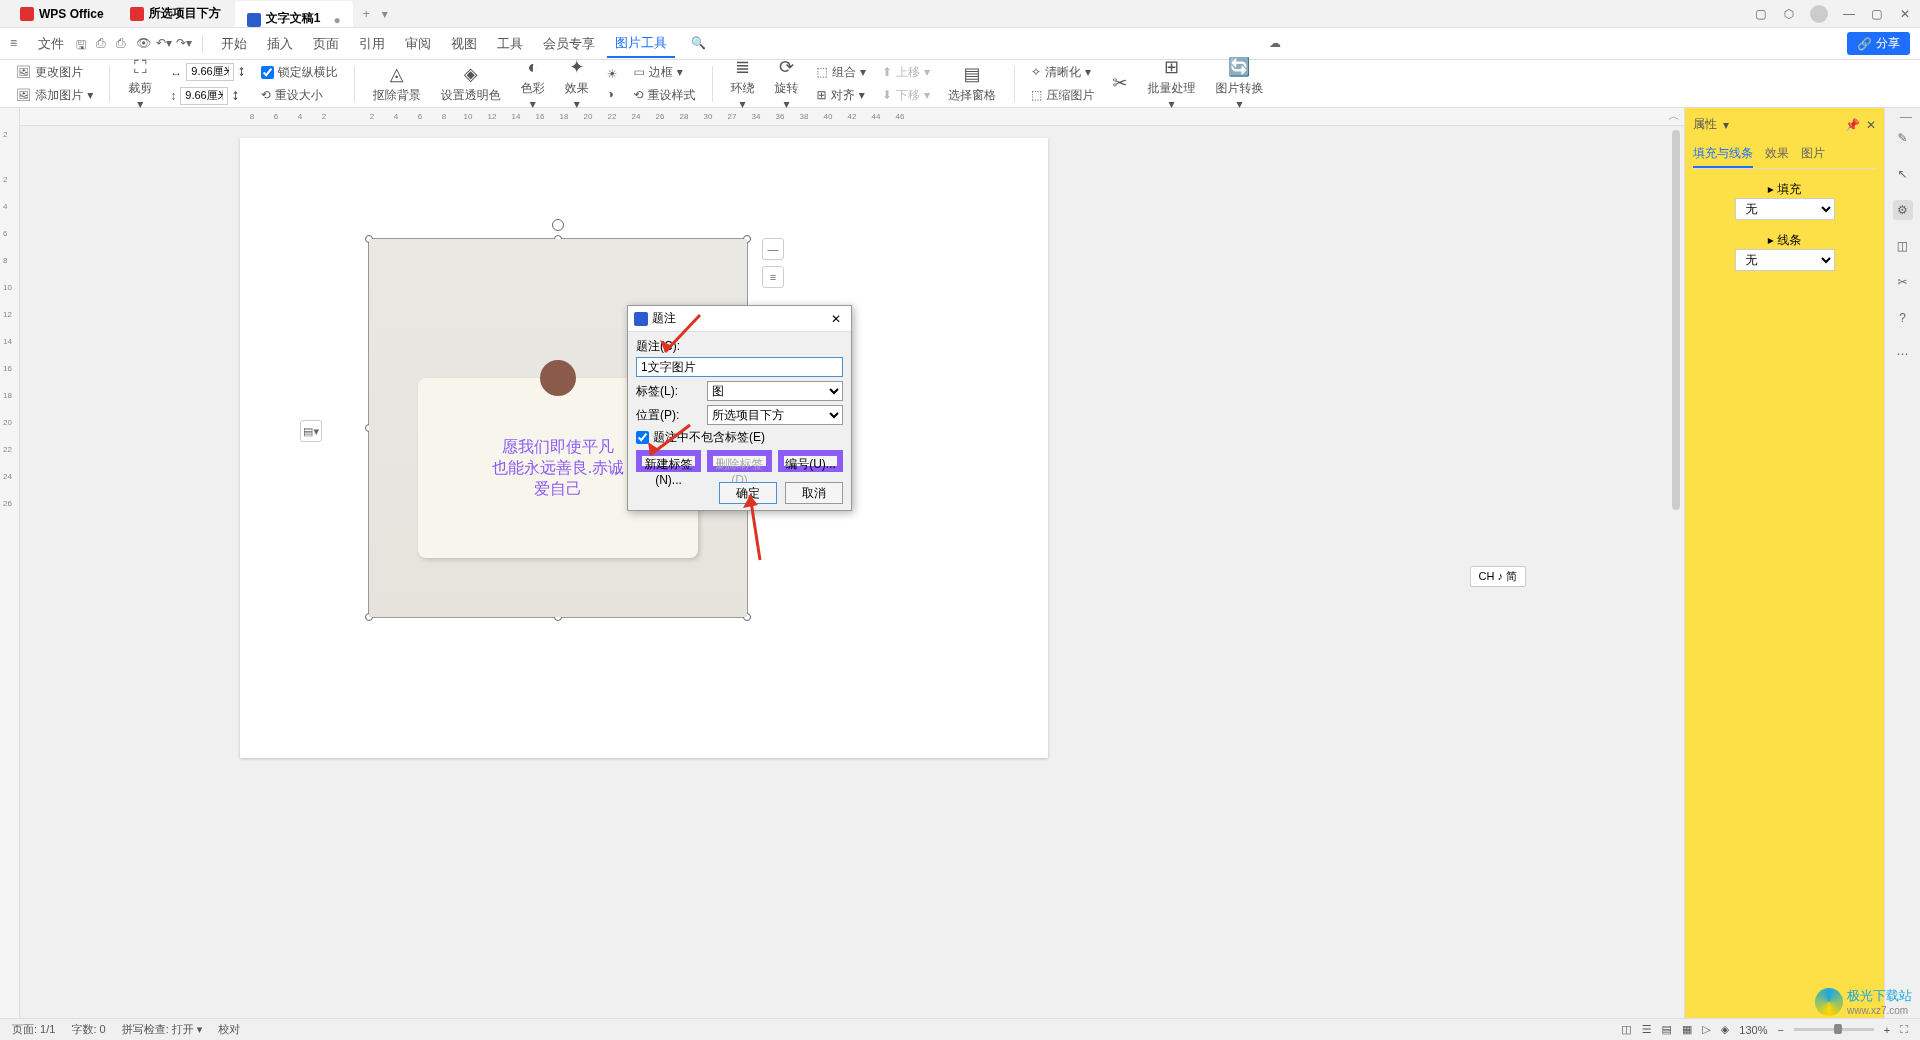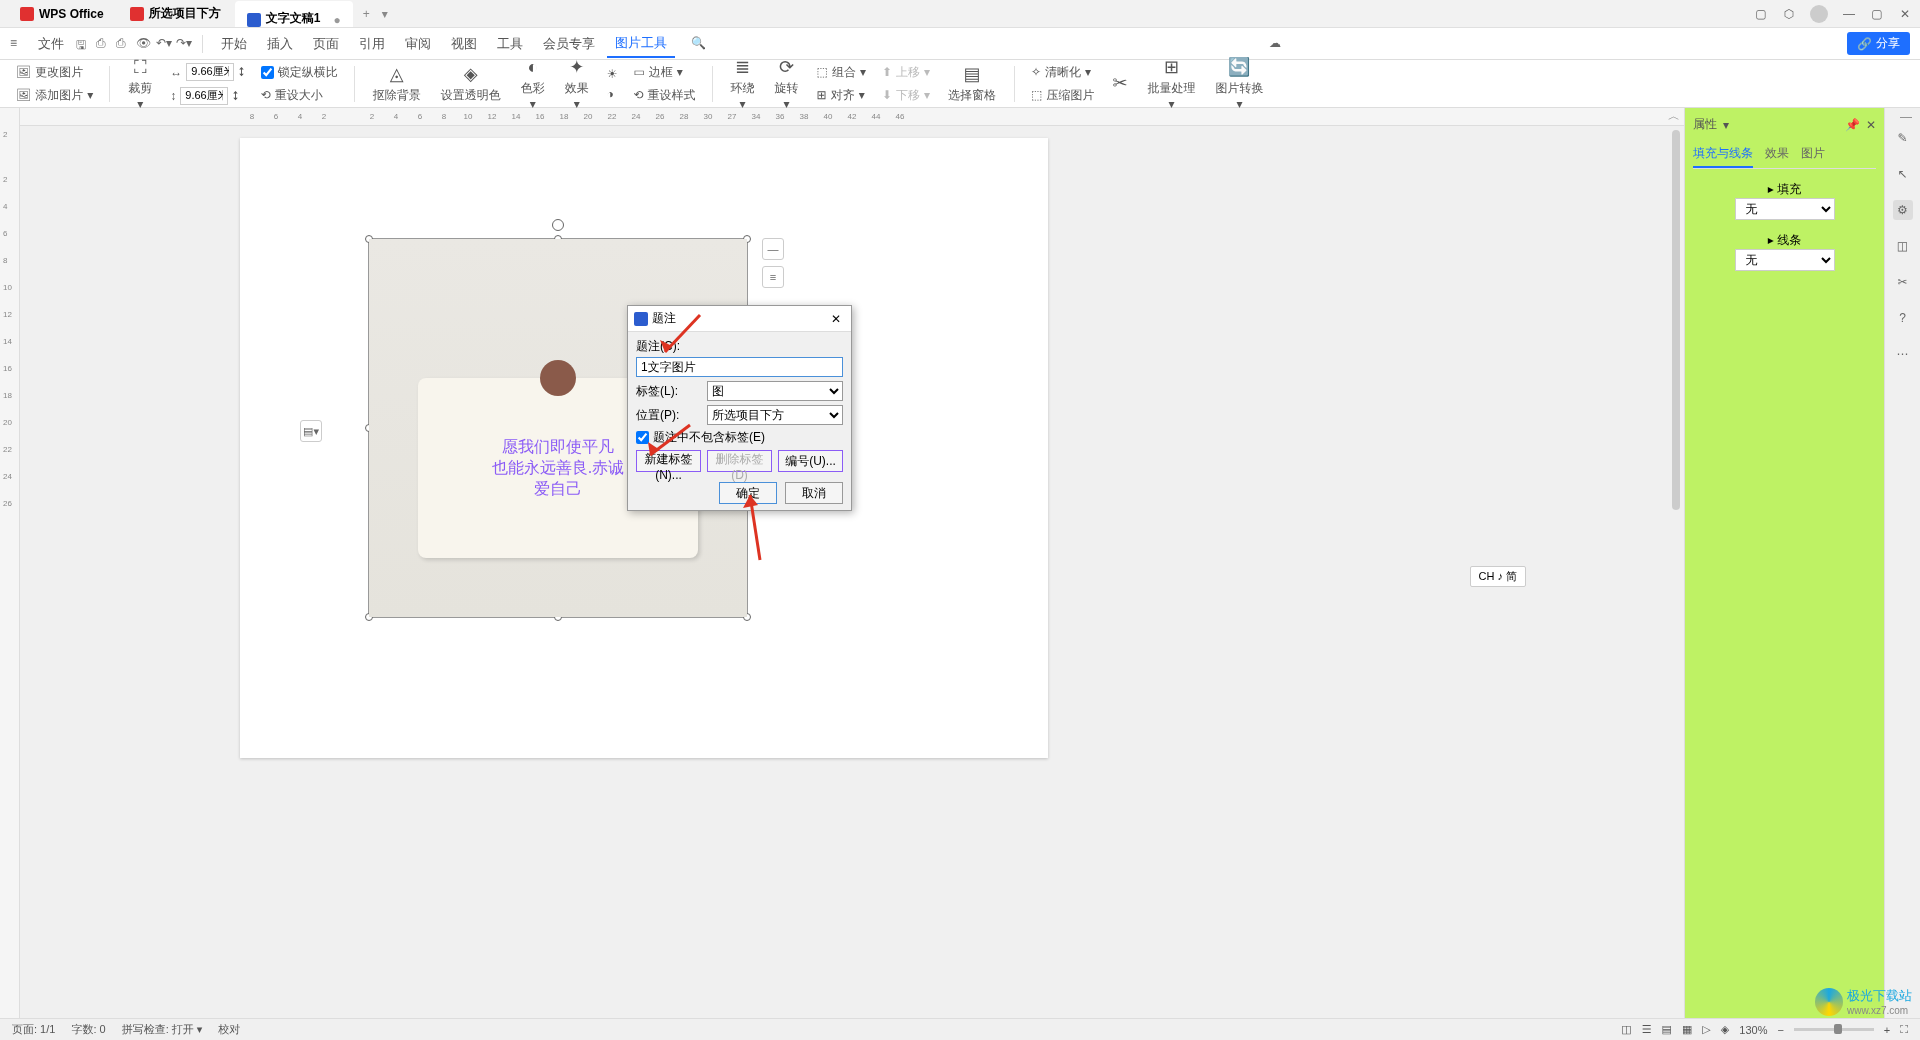--- a/index.html
+++ b/index.html
@@ -53,28 +53,28 @@
 .dialog-body { padding: 6px 8px; font-size: 12px; }
 .dlg-row { margin-bottom: 4px; }
 .dlg-label { display: block; margin-bottom: 2px; }
 .dlg-input { width: 100%; height: 20px; border: 1px solid #4a90d9; padding: 0 4px; font-size: 12px; }
 .dlg-select { width: 100%; height: 20px; border: 1px solid #999; font-size: 12px; background: #fff; }
 .dlg-inline { display: flex; align-items: center; gap: 23px; }
 .dlg-inline label { width: 48px; }
 .dlg-inline .dlg-select { flex: 1; }
 .dlg-check { display: flex; align-items: center; gap: 4px; margin: 4px 0; }
 .dlg-btns { display: flex; gap: 6px; margin-top: 4px; }
-.dlg-btn { flex: 1; height: 22px; border: 1px solid #8b5cf6; background: #f5f5f5; font-size: 12px; cursor: pointer; }
+.dlg-btn { flex: 1; height: 22px; border: 6px solid #8b5cf6; background: #f5f5f5; font-size: 12px; cursor: pointer; }
 .dlg-btn.disabled { color: #aaa; }
 .dlg-actions { display: flex; justify-content: flex-end; gap: 8px; margin-top: 10px; }
 .dlg-act { width: 58px; height: 22px; border: 1px solid #999; background: #f5f5f5; font-size: 12px; cursor: pointer; }
 .dlg-act.primary { border: 1px solid #4a90d9; }
 
 
-.right-panel { width: 200px; background: #bef264; border-left: 1px solid #ddd; padding: 8px; }
+.right-panel { width: 200px; background: #fde047; border-left: 1px solid #ddd; padding: 8px; }
 .panel-header { display: flex; align-items: center; font-size: 12px; color: #555; margin-bottom: 8px; gap: 6px; }
 .panel-tabs { display: flex; gap: 12px; border-bottom: 1px solid #ddd; font-size: 12px; margin-bottom: 12px; }
 .panel-tab { padding: 4px 0; color: #666; cursor: pointer; }
 .panel-tab.active { color: #1e6fff; border-bottom: 2px solid #1e6fff; }
 .panel-row { display: flex; align-items: center; justify-content: space-between; margin-bottom: 12px; font-size: 12px; flex-direction: column; }
 .panel-select { width: 100px; height: 22px; border: 1px solid #ccc; background: #fff; font-size: 12px; padding: 0 6px; }
 .side-tools { width: 36px; background: #f0f0f0; border-left: 1px solid #ddd; display: flex; flex-direction: column; align-items: center; padding-top: 20px; gap: 16px; }
 .side-tool { width: 20px; height: 20px; color: #666; cursor: pointer; display: flex; align-items: center; justify-content: center; }
 
 

